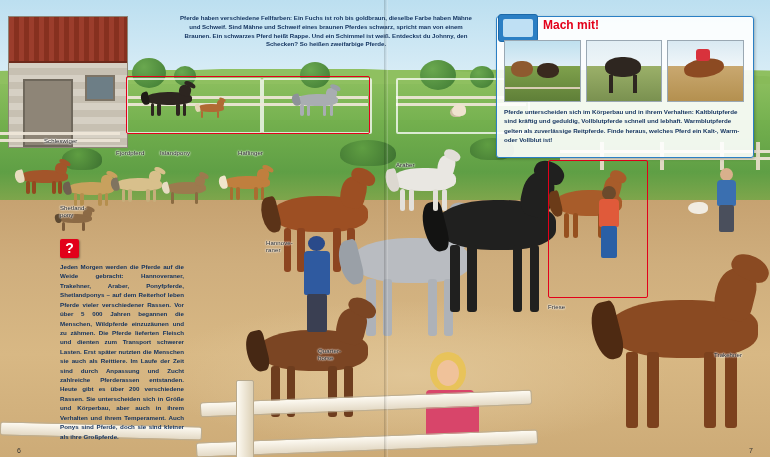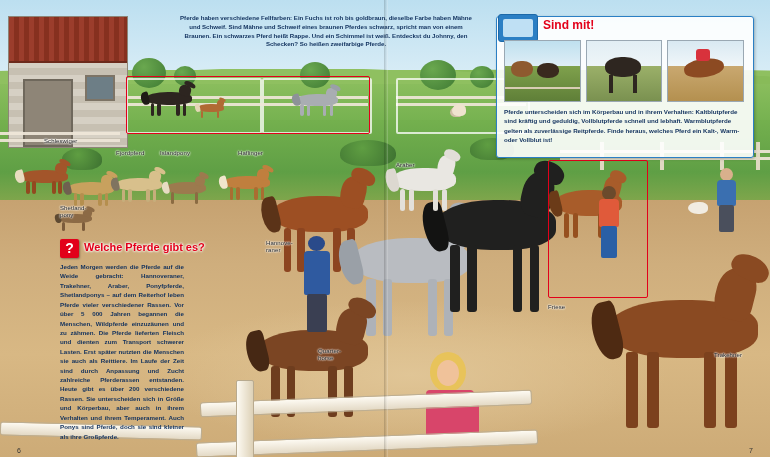--- a/index.html
+++ b/index.html
@@ -568,28 +568,27 @@
 pony</div>
   <div class="label" style="left:266px;top:240px;">Hannove-
 raner</div>
   <div class="label" style="left:396px;top:162px;">Araber</div>
   <div class="label" style="left:548px;top:304px;">Friese</div>
   <div class="label" style="left:318px;top:348px;">Quarter-
 horse</div>
   <div class="label" style="left:714px;top:352px;">Trakehner</div>
 
   <div class="q-badge">?</div>
-  <div class="q-title">Welche Pferde gibt es?</div>
   <div class="q-body">Jeden Morgen werden die Pferde auf die Weide gebracht: Hannoveraner, Trakehner, Araber, Ponyfpferde, Shetlandponys – auf dem Reiterhof leben Pferde vieler verschiedener Rassen. Vor über 5 000 Jahren begannen die Menschen, Wildpferde einzuzäunen und zu zähmen. Die Pferde lieferten Fleisch und dienten zum Transport schwerer Lasten. Erst später nutzten die Menschen sie auch als Reittiere. Im Laufe der Zeit sind durch Anpassung und Zucht zahlreiche Pferderassen entstanden. Heute gibt es über 200 verschiedene Rassen. Sie unterscheiden sich in Größe und Körperbau, aber auch in ihrem Verhalten und ihrem Temperament. Auch Ponys sind Pferde, doch sie sind kleiner als ihre Großpferde.</div>
 
   <div class="machmit"></div>
   <div class="mm-tab">
     <div class="mm-tab-inner"></div>
   </div>
-  <div class="mm-title">Sind mit!</div>
+  <div class="mm-title">Mach mit!</div>
   <div class="mm-photos">
     <div class="mm-photo">
       <div class="ph-sky"></div>
       <div class="ph-ground" style="background:linear-gradient(#7fa14c,#5f7f38);"></div>
       <div style="position:absolute;left:6px;top:20px;width:22px;height:16px;background:#8e5a2f;border-radius:45%;"></div>
       <div style="position:absolute;left:32px;top:22px;width:22px;height:15px;background:#3a2a1e;border-radius:45%;"></div>
       <div style="position:absolute;left:0;bottom:12px;width:100%;height:2px;background:#d8cdb4;"></div>
     </div>
     <div class="mm-photo">
       <div class="ph-sky" style="background:linear-gradient(#e2eef4,#eef5f8);"></div>

